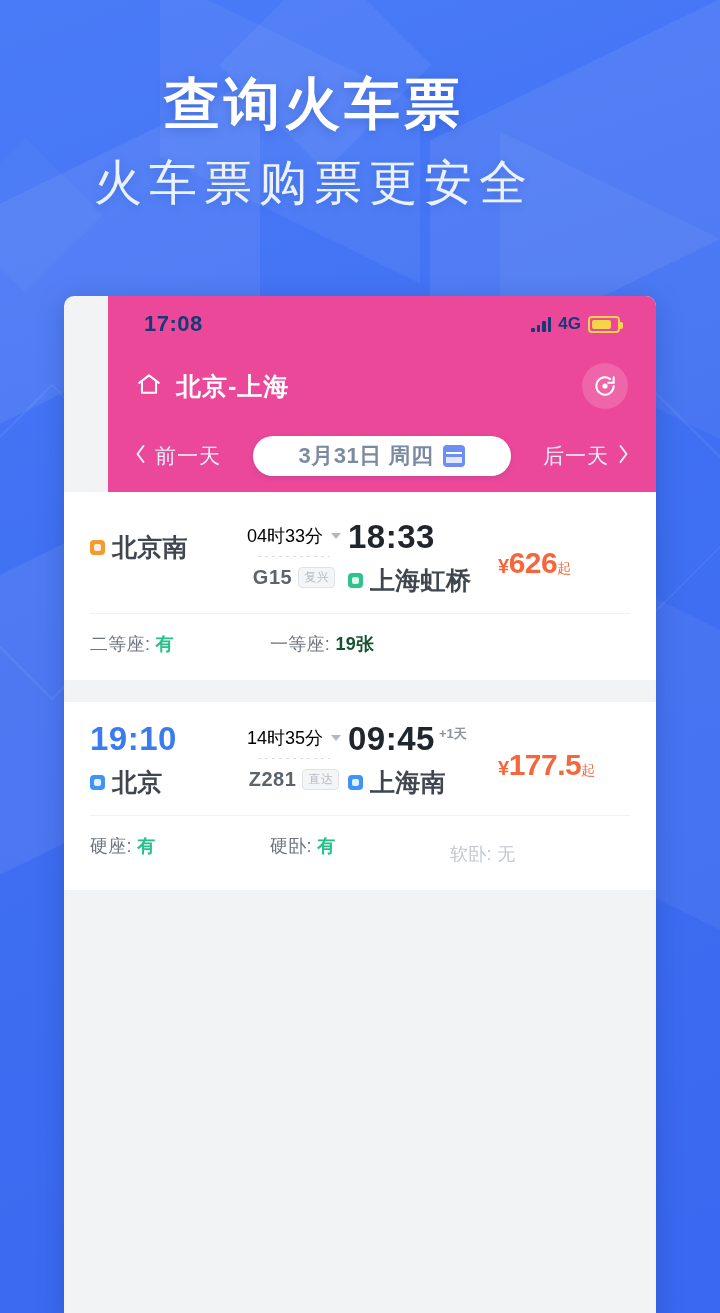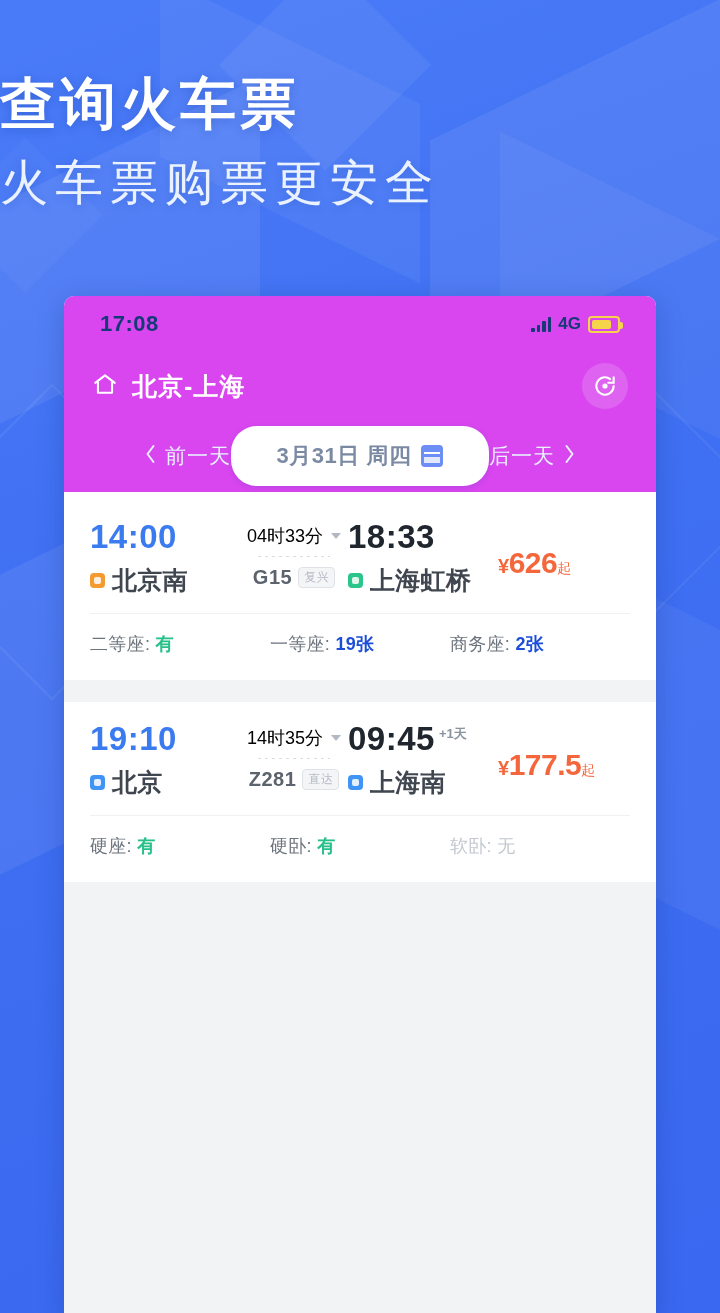--- a/index.html
+++ b/index.html
@@ -10,61 +10,61 @@
     position:relative;
   }
   
   .bg{position:absolute;inset:0;overflow:hidden;background:linear-gradient(160deg,#4a7bf7 0%,#3f6ff2 45%,#3a68f0 100%);}
   .bg .iso{position:absolute;background:rgba(255,255,255,.07);transform:skewY(-26deg);}
   .bg .iso2{position:absolute;background:rgba(255,255,255,.05);transform:skewY(26deg);}
   .bg .dia{position:absolute;background:rgba(255,255,255,.06);transform:rotate(45deg);}
   .bg .dia-o{position:absolute;border:2px solid rgba(255,255,255,.07);transform:rotate(45deg);}
 
   
-  .hero{position:absolute;top:72px;left:0;width:628px;z-index:5;}
+  .hero{position:absolute;top:72px;left:0;width:628px;text-align:center;z-index:5;}
   .hero h1{
     margin:0;font-size:56px;line-height:1.15;color:#ffffff;font-weight:bold;
     letter-spacing:4px;text-shadow:0 2px 10px rgba(20,60,160,.30);
   }
   .hero h2{
     margin:18px 0 0 0;font-size:48px;line-height:1.2;color:#eaf1ff;font-weight:normal;
     letter-spacing:7px;text-shadow:0 2px 8px rgba(20,60,160,.22);
   }
 
   
   .phone{
     position:absolute;left:64px;top:296px;width:592px;height:1020px;
     background:#f2f3f5;border-radius:10px 10px 0 0;overflow:hidden;
     box-shadow:0 6px 26px rgba(10,40,120,.25);z-index:6;
   }
-  .app-blue{background:#d946ef;}
+  .app-blue{background:#ec4899;margin-left:44px;}
   
   .statusbar{height:56px;display:flex;align-items:center;justify-content:space-between;padding:0 36px;}
   .clock{font-size:22px;font-weight:bold;color:#143a78;letter-spacing:.5px;}
   .sys-right{display:flex;align-items:center;gap:7px;}
   .signal{display:flex;align-items:flex-end;gap:2px;height:15px;}
   .signal i{display:block;width:3.5px;background:#143a78;border-radius:1px;}
   .signal i:nth-child(1){height:4px}.signal i:nth-child(2){height:7px}
   .signal i:nth-child(3){height:11px}.signal i:nth-child(4){height:15px}
   .net{font-size:17px;font-weight:bold;color:#143a78;}
   .battery{width:32px;height:17px;border:2px solid #f5d44a;border-radius:4px;position:relative;display:flex;align-items:center;padding:2px;box-sizing:border-box;}
   .battery::after{content:"";position:absolute;right:-5px;top:4px;width:3px;height:7px;background:#f5d44a;border-radius:0 2px 2px 0;}
   .battery b{display:block;width:78%;height:100%;background:#f5d44a;border-radius:2px;}
 
   
   .navbar{height:68px;display:flex;align-items:center;justify-content:space-between;padding:0 28px;}
   .nav-left{display:flex;align-items:center;gap:14px;}
   .route-title{font-size:25px;color:#ffffff;font-weight:bold;letter-spacing:1px;}
   .icon-btn{width:46px;height:46px;border-radius:50%;background:rgba(255,255,255,.16);display:flex;align-items:center;justify-content:center;}
 
   
-  .datebar{height:72px;display:flex;align-items:center;justify-content:center;padding:0 26px;}
+  .datebar{height:72px;display:flex;align-items:center;justify-content:space-between;padding:0 26px;}
   .date-side{display:flex;align-items:center;gap:8px;font-size:21px;color:#e8f1ff;letter-spacing:1px;}
   .date-pill{
-    background:#ffffff;border-radius:26px;height:60px;min-width:218px;
+    background:#ffffff;border-radius:26px;height:40px;min-width:218px;
     display:flex;align-items:center;justify-content:center;gap:10px;padding:0 20px;
     box-shadow:0 2px 6px rgba(0,60,160,.14);
   }
   .date-pill span{font-size:22px;color:#7b8aa3;font-weight:bold;letter-spacing:.5px;}
   .cal{width:22px;height:22px;border-radius:4px;background:#6d8ff5;position:relative;display:block;}
   .cal::before{content:"";position:absolute;left:3px;right:3px;top:7px;height:2px;background:#fff;}
   .cal::after{content:"";position:absolute;left:3px;right:3px;top:12px;height:6px;background:#fff;opacity:.8;}
 
   
   .listarea{background:#f2f3f5;height:100%;padding-top:0;}
@@ -95,22 +95,22 @@
   .tag{font-size:12px;color:#b6bcc5;border:1px solid #dfe3e8;background:#f4f5f7;border-radius:4px;padding:1px 5px;letter-spacing:.5px;}
 
   .price{font-size:30px;color:#f4663c;font-weight:bold;white-space:nowrap;letter-spacing:-.5px;}
   .price .yen{font-size:20px;}
   .price .qi{font-size:14px;font-weight:normal;}
 
   .seats{display:flex;flex-wrap:wrap;padding:18px 0 20px 0;margin-top:16px;border-top:1px solid #f0f1f3;}
   .seat{width:33.33%;font-size:18px;color:#6d747e;box-sizing:border-box;margin-bottom:4px;letter-spacing:.3px;}
   .seat .v{font-weight:bold;}
   .seat .v.has{color:#27c08a;}
-  .seat .v.num{color:#1d4ed8;}
-  .seat.off{color:#c3c8cf;}
+  .seat .v.num{color:#14532d;}
+  .seat.off{color:#c3c8cf;margin-top:8px;}
   .seat.off .v{color:#c3c8cf;font-weight:normal;}
 </style>
 </head>
 <body>
 
 <div class="bg">
   <div class="iso" style="left:-40px;  top:150px; width:300px; height:220px;"></div>
   <div class="iso2" style="left:160px;  top:40px;  width:260px; height:180px;"></div>
   <div class="iso" style="left:430px;  top:60px;  width:330px; height:240px;"></div>
   <div class="iso2" style="left:500px;  top:200px; width:280px; height:200px;"></div>
@@ -189,21 +189,20 @@
         </span>
       </div>
     </div>
   </div>
 
   <div class="listarea">
 
     <div class="card first">
       <div class="row-main">
         <div class="col-dep">
-          <div class="time dep">14:00</div>
           <div class="station">
             <i class="sq" style="background:#f59a2e"></i>
             <span class="sname">北京南</span>
           </div>
         </div>
 
         <div class="col-mid">
           <div class="dur">
             <span>04时33分</span>
             <i class="tri"></i>
@@ -232,24 +231,20 @@
       </div>
 
       <div class="seats">
         <div class="seat">
           <span>二等座:</span>
           <span class="v has">有</span>
         </div>
         <div class="seat">
           <span>一等座:</span>
           <span class="v num">19张</span>
-        </div>
-        <div class="seat">
-          <span>商务座:</span>
-          <span class="v num">2张</span>
         </div>
       </div>
     </div>
 
     <div class="gap"></div>
 
     <div class="card">
       <div class="row-main">
         <div class="col-dep">
           <div class="time dep">19:10</div>

